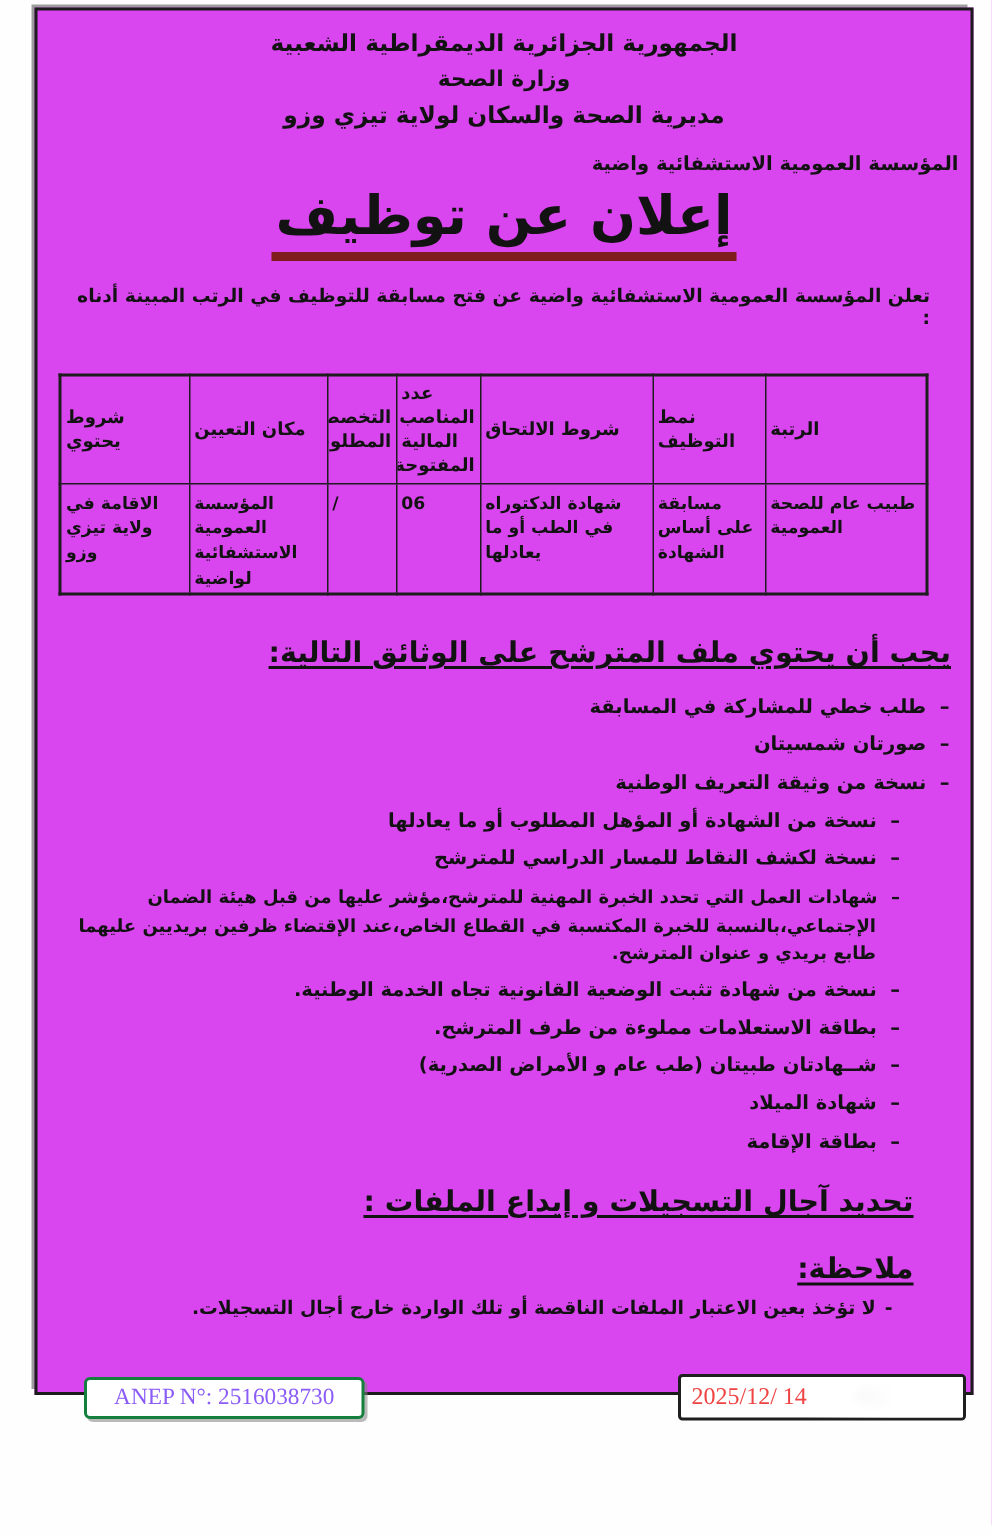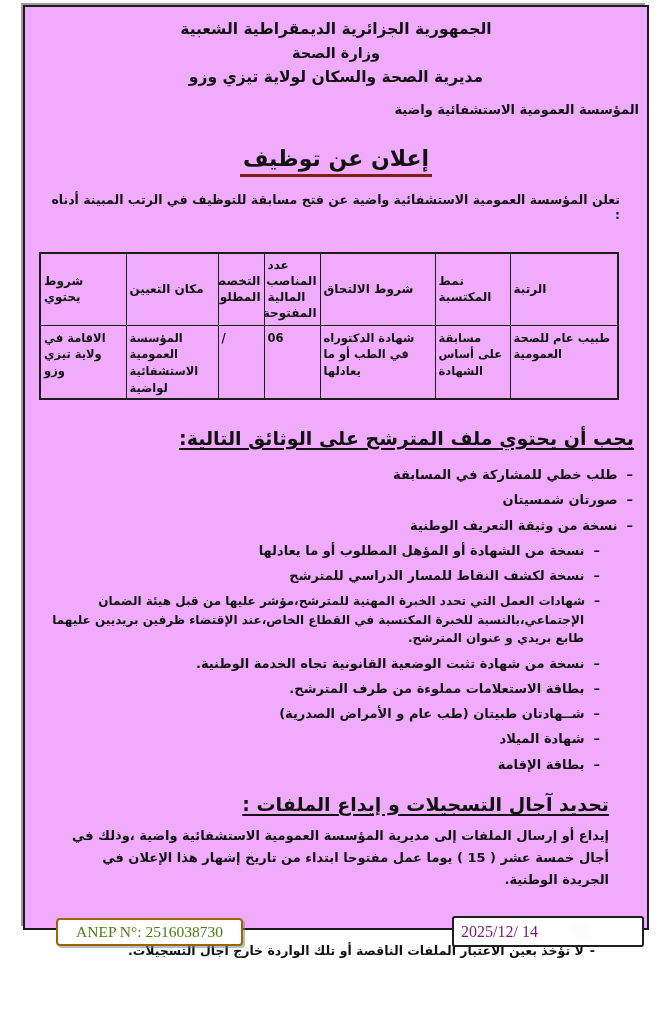--- a/index.html
+++ b/index.html
@@ -15,40 +15,39 @@
     position: absolute; inset: 0;
     background: #fefefe;
   }
   
   .frame {
     position: absolute;
     left: 23px; top: 5px;
     width: 626px; height: 925px;
     border: 2px solid #1c1c1c;
     box-shadow: -3px -3px 0 -1px #9d9d9d;
-    background: #f0abfc;
+    background: #d946ef;
     direction: rtl;
     padding-top: 13px;
   }
   .gov-header { text-align: center; font-weight: bold; }
   .gov-header .l1 { font-size: 15.5px; margin-bottom: 7px; }
   .gov-header .l2 { font-size: 14.5px; margin-bottom: 7px; }
   .gov-header .l3 { font-size: 15.5px; }
   .org-line {
     text-align: right; font-weight: bold;
     font-size: 13px; margin: 16px 8px 0 0;
   }
   .title-wrap { text-align: center; margin-top: 7px; }
   .title {
     display: inline-block;
-    font-size: 22px; font-weight: bold;
-    border-bottom: 3px solid #7f1d1d;
+    font-size: 36px; font-weight: bold;
+    border-bottom: 6px solid #7f1d1d;
     padding: 0 3px 3px 3px;
     letter-spacing: 0.5px;
-    margin-top: 22px;
   }
   .intro {
     text-align: right; font-weight: bold;
     font-size: 12.5px; margin: 15px 27px 0 20px;
   }
   
   table.jobs {
     border-collapse: collapse;
     margin: 30px 28px 0 0;
     width: 578px;
@@ -99,37 +98,37 @@
   .note-heading { margin: 23px 38px 0 0; }
   .note-item {
     text-align: right; font-weight: bold;
     font-size: 12.5px; margin: 7px 52px 0 0;
   }
   .note-item .dash { margin-left: 6px; }
   
   .anep-box {
     position: absolute; left: 56px; top: 918px;
     width: 187px; height: 28px;
-    border: 2px solid #a16207; border-radius: 4px;
+    border: 2px solid #15803d; border-radius: 4px;
     background: #fff; z-index: 3;
     display: flex; align-items: center; justify-content: center;
     font-family: "Liberation Serif", serif;
-    font-size: 15.5px; color: #4d7c0f;
+    font-size: 15.5px; color: #8b5cf6;
     direction: ltr;
     box-shadow: 2px 2px 0 rgba(130,130,130,.55);
   }
   .date-box {
     position: absolute; left: 452px; top: 916px;
     width: 192px; height: 31px;
     border: 2px solid #1f1f1f; border-radius: 3px;
     background: #fff; z-index: 3;
     display: flex; align-items: center;
     padding-left: 7px;
     font-family: "Liberation Serif", serif;
-    font-size: 16px; color: #701a75;
+    font-size: 16px; color: #ef4444;
     direction: ltr;
     overflow: hidden;
   }
   .date-box .fade {
     position: absolute; top: -3px; right: -3px; bottom: -3px;
     width: 58%;
     background: linear-gradient(to left, #ffffff 45%, rgba(255,255,255,0));
     pointer-events: none;
   }
   .date-box .smudge {
@@ -166,21 +165,21 @@
           <col class="c-mode">
           <col class="c-cond">
           <col class="c-count">
         <col class="c-spec">
           <col class="c-place">
           <col class="c-other">
       </colgroup>
       <thead>
         <tr>
           <th>الرتبة</th>
-          <th>نمط المكتسبة</th>
+          <th>نمط التوظيف</th>
           <th>شروط الالتحاق</th>
           <th>عدد المناصب المالية المفتوحة</th>
           <th>التخصص المطلوب</th>
           <th>مكان التعيين</th>
           <th>شروط يحتوي</th>
         </tr>
       </thead>
       <tbody>
         <tr>
           <td>طبيب عام للصحة العمومية</td>
@@ -204,21 +203,20 @@
       <div class="doc-item indent-b"><span class="dash">–</span><span>نسخة لكشف النقاط للمسار الدراسي للمترشح</span></div>
       <div class="doc-item indent-b long"><span class="dash">–</span><span>شهادات العمل التي تحدد الخبرة المهنية للمترشح،مؤشر عليها من قبل هيئة الضمان الإجتماعي،بالنسبة للخبرة المكتسبة في القطاع الخاص،عند الإقتضاء ظرفين بريديين عليهما طابع بريدي و عنوان المترشح.</span></div>
       <div class="doc-item indent-b"><span class="dash">–</span><span>نسخة من شهادة تثبت الوضعية القانونية تجاه الخدمة الوطنية.</span></div>
       <div class="doc-item indent-b"><span class="dash">–</span><span>بطاقة الاستعلامات مملوءة من طرف المترشح.</span></div>
       <div class="doc-item indent-b"><span class="dash">–</span><span>شــهادتان طبيتان (طب عام و الأمراض الصدرية)</span></div>
       <div class="doc-item indent-b"><span class="dash">–</span><span>شهادة الميلاد</span></div>
       <div class="doc-item indent-b"><span class="dash">–</span><span>بطاقة الإقامة</span></div>
     </div>
 
     <h2 class="sec-heading deadline-heading">تحديد آجال التسجيلات و إيداع الملفات :</h2>
-    <p class="deadline-body">إيداع أو إرسال الملفات إلى مديرية المؤسسة العمومية الاستشفائية واضية ،وذلك في أجال خمسة عشر ( 15 ) يوما عمل مفتوحا ابتداء من تاريخ إشهار هذا الإعلان في الجريدة الوطنية.</p>
 
     <h2 class="sec-heading note-heading">ملاحظة:</h2>
     <p class="note-item"><span class="dash">-</span><span>لا تؤخذ بعين الاعتبار الملفات الناقصة أو تلك الواردة خارج أجال التسجيلات.</span></p>
 
   </div>
 
   <div class="anep-box">
     <span>ANEP N°:  2516038730</span>
   </div>
 

